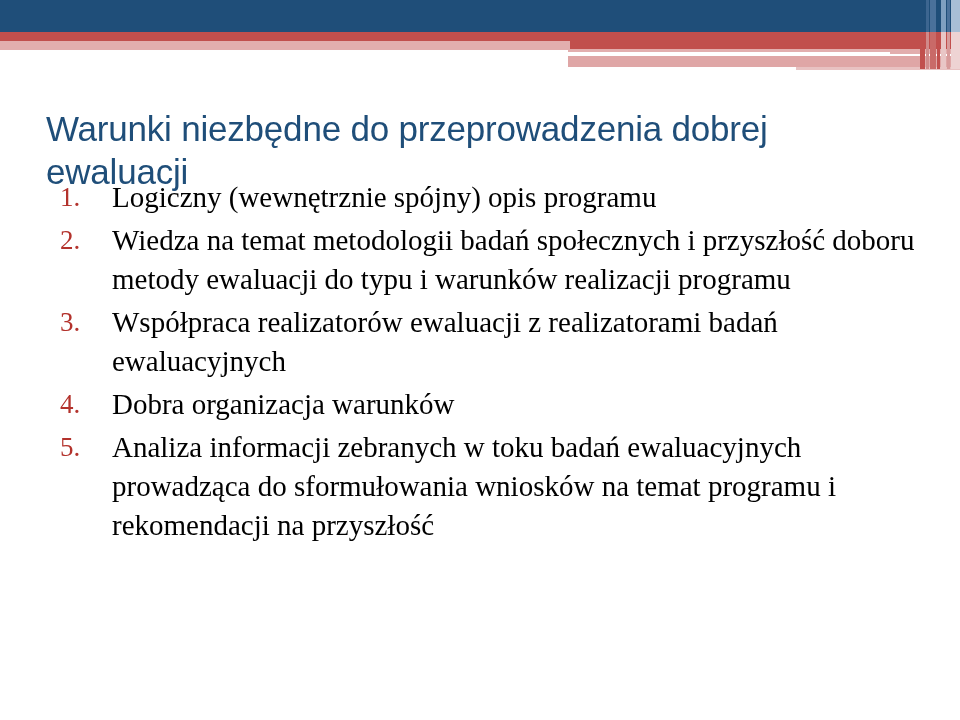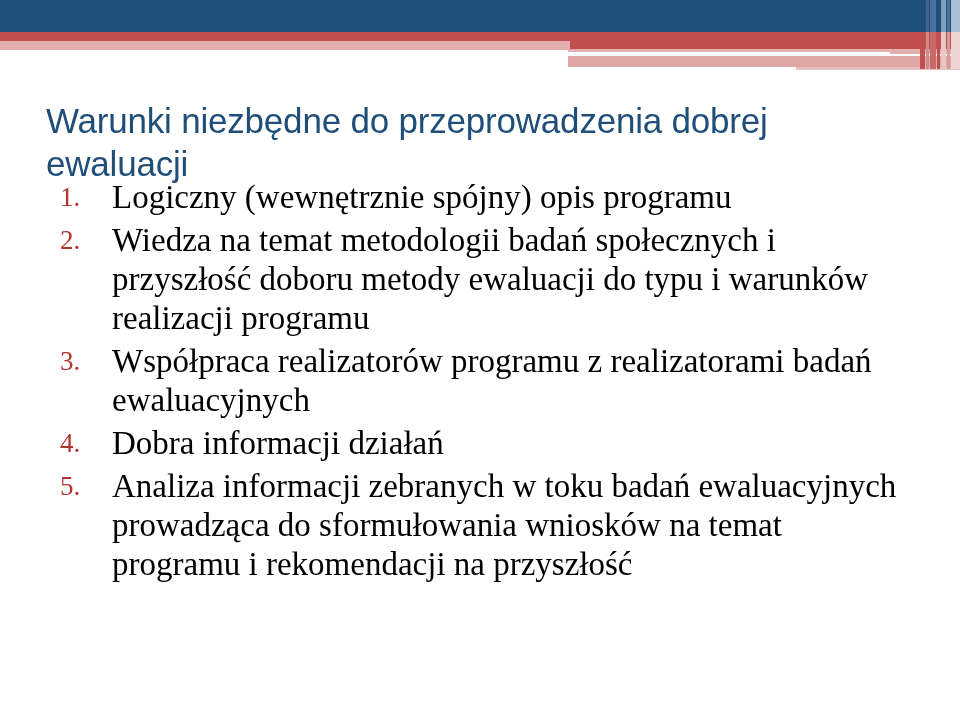--- a/index.html
+++ b/index.html
@@ -113,21 +113,21 @@
   .vstripe {
     position: absolute;
     top: 0;
     height: 72px;
   }
 
   
   .title {
     position: absolute;
     left: 46px;
-    top: 76px;
+    top: 84px;
     width: 860px;
     color: #1f4e79;
     font-family: "Liberation Sans", sans-serif;
     font-size: 35px;
     line-height: 43px;
     font-weight: 400;
     letter-spacing: -0.2px;
   }
 
   
@@ -150,21 +150,21 @@
     font-family: "Liberation Serif", serif;
     font-size: 27px;
     line-height: 39px;
     text-align: left;
     padding-left: 14px;
     box-sizing: border-box;
   }
   .item-text {
     flex: 1 1 auto;
     font-family: "Liberation Serif", serif;
-    font-size: 33px;
+    font-size: 29px;
     line-height: 39px;
     color: #000000;
   }
 </style>
 </head>
 <body>
 
 <div class="slide">
 
   <div class="header-band">
@@ -201,25 +201,25 @@
     <div class="list-item">
       <span class="item-num">1.</span>
       <span class="item-text">Logiczny (wewnętrznie spójny) opis programu</span>
     </div>
     <div class="list-item">
       <span class="item-num">2.</span>
       <span class="item-text">Wiedza na temat metodologii badań społecznych i przyszłość doboru metody ewaluacji do typu i warunków realizacji programu</span>
     </div>
     <div class="list-item">
       <span class="item-num">3.</span>
-      <span class="item-text">Współpraca realizatorów programu z realizatorami badań ewaluacyjnych</span>
+      <span class="item-text">Współpraca realizatorów ewaluacji z realizatorami badań ewaluacyjnych</span>
     </div>
     <div class="list-item">
       <span class="item-num">4.</span>
-      <span class="item-text">Dobra informacji działań</span>
+      <span class="item-text">Dobra organizacja warunków</span>
     </div>
     <div class="list-item">
       <span class="item-num">5.</span>
       <span class="item-text">Analiza informacji zebranych w toku badań ewaluacyjnych prowadząca do sformułowania wniosków na temat programu i rekomendacji na przyszłość</span>
     </div>
   </div>
 
 </div>
 
 </body></html>

